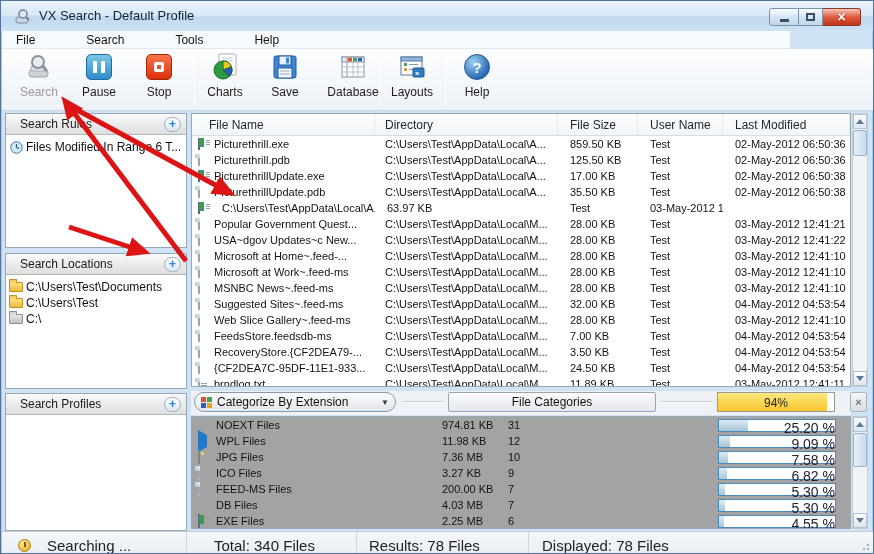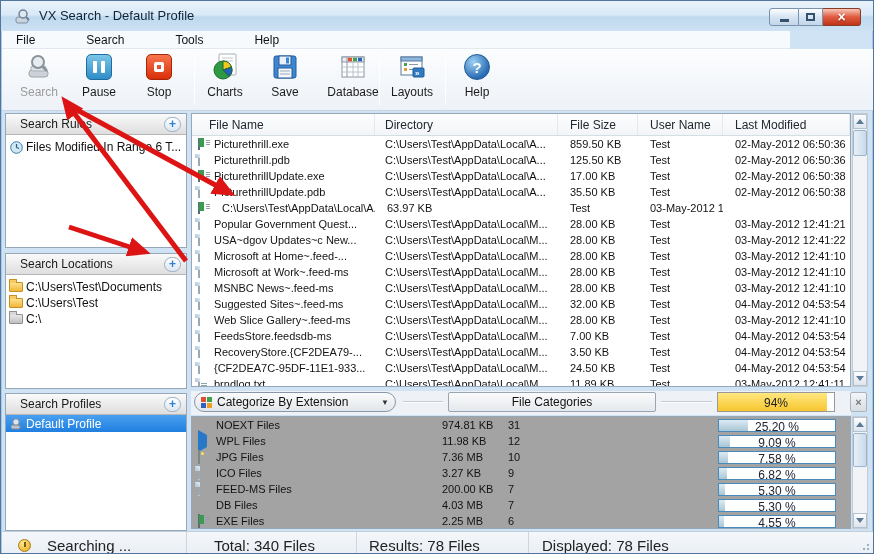--- a/index.html
+++ b/index.html
@@ -125,21 +125,21 @@
   .xbtn{position:absolute;left:849px;top:391px;width:17px;height:20px;border:1px solid #aab4be;border-radius:2px;
         background:linear-gradient(180deg,#f4f6f8,#d8dde2);color:#777;font-size:11px;font-weight:bold;
         display:flex;align-items:center;justify-content:center;}
   .catlist{position:absolute;left:190px;top:415px;width:660px;height:113px;background:#a3a3a3;
         border:1px solid #96a7b7;overflow:hidden;}
   .crow{display:grid;grid-template-columns:20px 230px 66px 210px 118px;height:16px;align-items:center;
         font-size:11px;color:#131313;white-space:nowrap;}
   .crow .c-name{padding-left:4px;overflow:hidden;}
   .pct-bar{position:relative;width:118px;height:13px;border:1px solid #4a8ab8;background:#fff;}
   .pct-bar .pfill{position:absolute;left:0;top:0;bottom:0;background:linear-gradient(180deg,#dcebf3,#a9c6d6);}
-  .pct-bar .ptext{position:absolute;width:100%;top:0;text-align:center;font-size:12px;color:#223;}
+  .pct-bar .ptext{position:absolute;width:100%;top:0;text-align:right;font-size:14px;color:#223;}
   
   .statusbar{position:absolute;left:1px;top:530px;width:872px;height:28px;
         background:linear-gradient(180deg,#f4f7fa,#e7edf4);border-top:1px solid #c3cedb;
         display:flex;align-items:flex-end;font-size:15px;color:#222;}
   .ssec{height:100%;display:flex;align-items:center;border-right:1px solid #cdd6df;}
   .ssec.s1{width:185px;}
   .ssec.s2{width:170px;padding-left:27px;}
   .ssec.s3{width:172px;padding-left:12px;}
   .ssec.s4{flex:1;padding-left:13px;border-right:none;}
   .clock-ic{width:13px;height:13px;border-radius:50%;background:radial-gradient(circle at 35% 30%,#ffe890,#e8a81a);
@@ -324,33 +324,20 @@
           <span>C:\</span>
         </div>
       </div>
   </div>
 
   <div class="panel" style="left:4px;top:392px;width:182px;height:138px">
     <div class="phead">
       <span class="ptitle">Search Profiles</span>
       <span class="plus-btn">+</span>
     </div>
-    <div>
-
-    <div class="pitem selected">
-          <span class="iwrap">
-            <svg width="13" height="13" viewBox="0 0 13 13">
-              <rect x="1" y="8" width="9" height="4" rx="1.5" fill="#b8c4d0" stroke="#7a8a9a"></rect>
-              <circle cx="6" cy="5" r="3.2" fill="#dce6ee" stroke="#7a8a9a"></circle>
-              <line x1="8.5" y1="7.5" x2="11" y2="10" stroke="#7a8a9a" stroke-width="1.5"></line>
-            </svg>
-          </span>
-          <span>Default Profile</span>
-        </div>
-      </div>
   </div>
 
   <div class="filearea">
     <div class="fhead">
       <div>File Name</div>
       <div>Directory</div>
       <div>File Size</div>
       <div>User Name</div>
       <div>Last Modified</div>
     </div>

